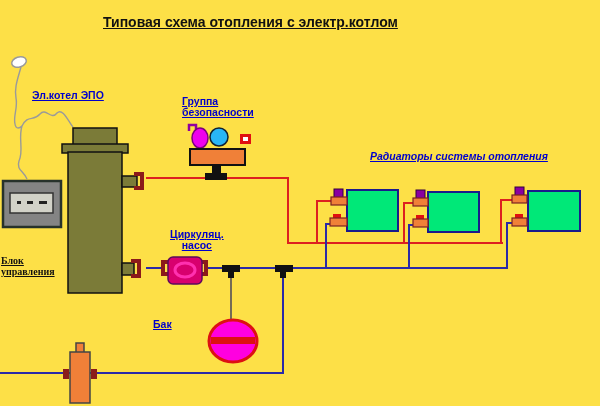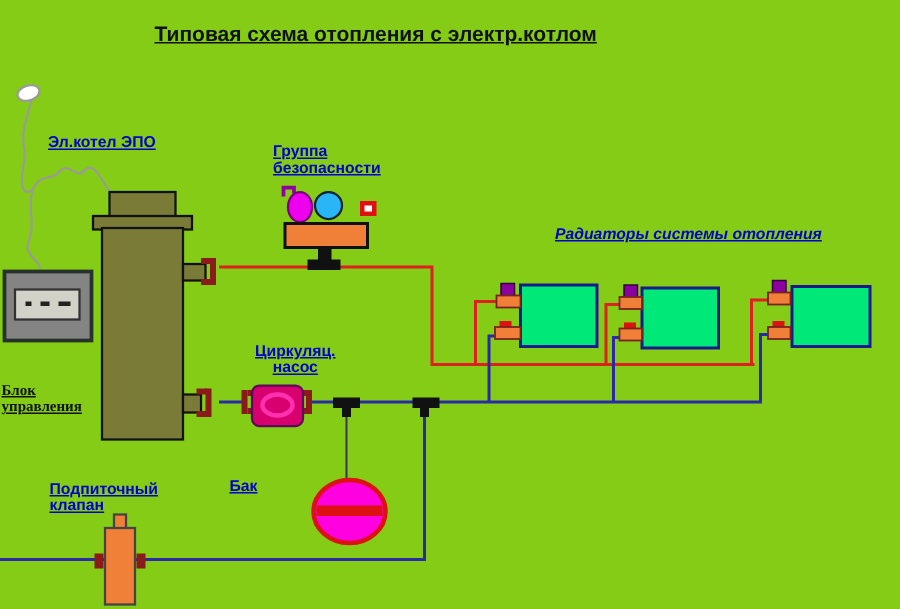--- a/index.html
+++ b/index.html
@@ -1,16 +1,16 @@
 <!DOCTYPE html>
 <html style="--pipe-red: #dd2020; --pipe-blue: #2a2aa8; --pipe-thin: #3a3a5c; --boiler-olive: #7b7b38; --radiator-green: #00e878; --radiator-border: #1a1a8c; --valve-orange: #f08038; --cap-purple: #8a00a0; --cap-red: #e01010; --pump-pink: #d8006e; --tank-magenta: #ff00e0; --tank-red: #dd1111; --safety-magenta: #ee00ee; --safety-blue: #29b6f6; --label-blue: #0000cc; --block-gray: #848484; --dark-red: #8b1a1a; --wire-gray: #9a9a9a; --tee-black: #111111;"><head>
 <meta charset="utf-8">
 <style>
   html,body{margin:0;padding:0;background:#fff;}
-  #stage{position:relative;width:600px;height:406px;background:#84cc16;overflow:hidden;
+  #stage{position:relative;width:600px;height:406px;background:#fde047;overflow:hidden;
          font-family:"Liberation Sans",sans-serif;}
   #stage svg{position:absolute;left:0;top:0;}
   .lbl{position:absolute;font-weight:bold;font-size:10.5px;line-height:11px;
        color:var(--label-blue);text-decoration:underline;white-space:nowrap;}
   .lbl.black{color:#111;}
   #title{position:absolute;left:103px;top:14px;font-weight:bold;font-size:14px;
          color:#111;text-decoration:underline;white-space:nowrap;}
   
   .pipe-red{stroke:var(--pipe-red);stroke-width:2;fill:none;}
   .pipe-blue{stroke:var(--pipe-blue);stroke-width:2;fill:none;}
@@ -155,18 +155,14 @@
 
   <div class="lbl black" style="left:1px;top:255px;font-size:10px;font-family:Liberation Serif, serif;">
     <div>Блок</div>
     <div>управления</div>
   </div>
 
   <div class="lbl" style="left:127px;top:319px;margin-left:26px;">
     <div>Бак</div>
   </div>
 
-  <div class="lbl" style="left:33px;top:321px;">
-    <div>Подпиточный</div>
-    <div>клапан</div>
-  </div>
 
 </div>
 
 </body></html>

